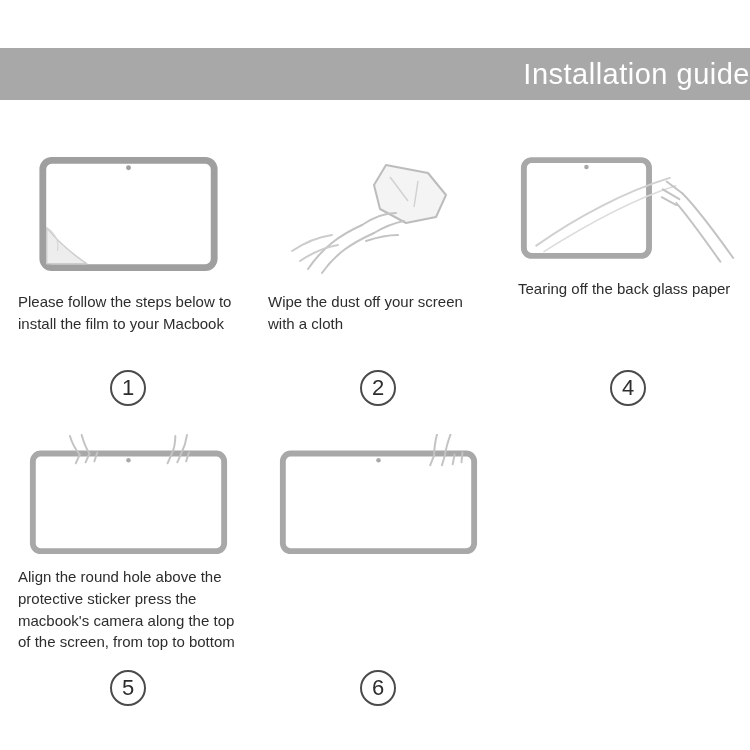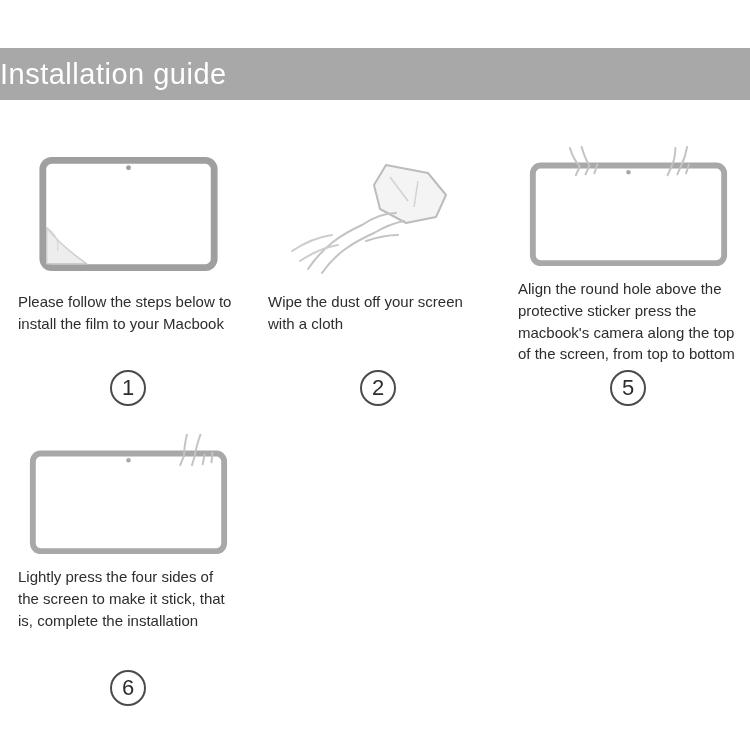--- a/index.html
+++ b/index.html
@@ -1,20 +1,20 @@
 <!DOCTYPE html>
 <html><head>
 <meta charset="utf-8">
 <style>
   * { margin:0; padding:0; box-sizing:border-box; }
   html,body { width:750px; height:750px; background:#ffffff; font-family:"Liberation Sans", sans-serif; }
   .page { width:750px; height:750px; overflow:hidden; }
   .header {
     margin-top:48px; height:52px; background:#a8a8a8;
-    display:flex; align-items:center; justify-content:flex-start;
+    display:flex; align-items:center; justify-content:flex-end;
   }
   .header span { color:#ffffff; font-size:29px; font-weight:400; letter-spacing:0.5px; }
   .grid {
     display:grid;
     grid-template-columns:250px 250px 250px;
     grid-template-rows:288px 300px;
     padding-top:46px;
   }
   .step { display:flex; flex-direction:column; padding:0 12px 0 18px; }
   .illus { height:135px; display:flex; align-items:center; justify-content:center; }
@@ -66,20 +66,37 @@
           <path d="M88,90 C100,86 110,84 120,84" fill="none" stroke="#c3c3c3" stroke-width="2" stroke-linecap="round"></path>
           <path d="M14,100 C26,92 40,86 54,84" fill="none" stroke="#cccccc" stroke-width="2" stroke-linecap="round"></path>
           <path d="M22,110 C34,102 48,96 60,94" fill="none" stroke="#cccccc" stroke-width="2" stroke-linecap="round"></path>
         </svg>
       </div>
       <div class="caption">Wipe the dust off your screen with a cloth</div>
       <div class="badge">2</div>
     </div>
 
 
+    <div class="step row2">
+      <div class="illus">
+        <svg width="220" height="118" viewBox="0 0 225 120">
+          <rect x="6" y="12" width="128" height="98" rx="8" fill="#ffffff" stroke="#a8a8a8" stroke-width="6"></rect>
+          <circle cx="70" cy="19" r="2.3" fill="#a8a8a8"></circle>
+          <path d="M18,100 C60,70 110,44 156,30" fill="none" stroke="#d0d0d0" stroke-width="2"></path>
+          <path d="M26,106 C70,78 118,52 162,38" fill="none" stroke="#dcdcdc" stroke-width="1.5"></path>
+          <path d="M220,112 C200,84 184,62 168,46" fill="none" stroke="#c3c3c3" stroke-width="2" stroke-linecap="round"></path>
+          <path d="M207,116 C190,92 176,72 162,56" fill="none" stroke="#c3c3c3" stroke-width="2" stroke-linecap="round"></path>
+          <path d="M168,46 L152,34" stroke="#c3c3c3" stroke-width="2" fill="none" stroke-linecap="round"></path>
+          <path d="M165,52 L148,42" stroke="#c3c3c3" stroke-width="2" fill="none" stroke-linecap="round"></path>
+          <path d="M162,58 L147,50" stroke="#c3c3c3" stroke-width="2" fill="none" stroke-linecap="round"></path>
+        </svg>
+      </div>
+      <div class="caption">Tearing off the back glass paper</div>
+      <div class="badge">4</div>
+    </div>
 
     <div class="step row2">
       <div class="illus">
         <svg width="215" height="122" viewBox="0 0 220 125">
           <rect x="12" y="20" width="196" height="100" rx="8" fill="#ffffff" stroke="#a8a8a8" stroke-width="6"></rect>
           <circle cx="110" cy="27" r="2.3" fill="#a8a8a8"></circle>
           <path d="M50,2 C52,9 55,15 60,21" fill="none" stroke="#c3c3c3" stroke-width="2" stroke-linecap="round"></path>
           <path d="M62,1 C64,8 66,14 70,20" fill="none" stroke="#c3c3c3" stroke-width="2" stroke-linecap="round"></path>
           <path d="M60,21 L56,30" stroke="#c3c3c3" stroke-width="2" stroke-linecap="round"></path>
           <path d="M70,20 L66,29" stroke="#c3c3c3" stroke-width="2" stroke-linecap="round"></path>
@@ -101,18 +118,17 @@
           <rect x="12" y="20" width="196" height="100" rx="8" fill="#ffffff" stroke="#a8a8a8" stroke-width="6"></rect>
           <circle cx="110" cy="27" r="2.3" fill="#a8a8a8"></circle>
           <path d="M170,0 C168,8 167,14 167,22" fill="none" stroke="#c3c3c3" stroke-width="2" stroke-linecap="round"></path>
           <path d="M184,0 C181,8 179,15 178,22" fill="none" stroke="#c3c3c3" stroke-width="2" stroke-linecap="round"></path>
           <path d="M167,22 L163,32" stroke="#c3c3c3" stroke-width="2" stroke-linecap="round"></path>
           <path d="M178,22 L175,32" stroke="#c3c3c3" stroke-width="2" stroke-linecap="round"></path>
           <path d="M188,21 L186,31" stroke="#c3c3c3" stroke-width="2" stroke-linecap="round"></path>
           <path d="M196,19 L195,29" stroke="#c3c3c3" stroke-width="2" stroke-linecap="round"></path>
         </svg>
       </div>
-      <div class="caption">Lightly press the four sides of the screen to make it stick, that is, complete the installation</div>
       <div class="badge">6</div>
     </div>
 
   </div>
 </div>
 
 </body></html>

